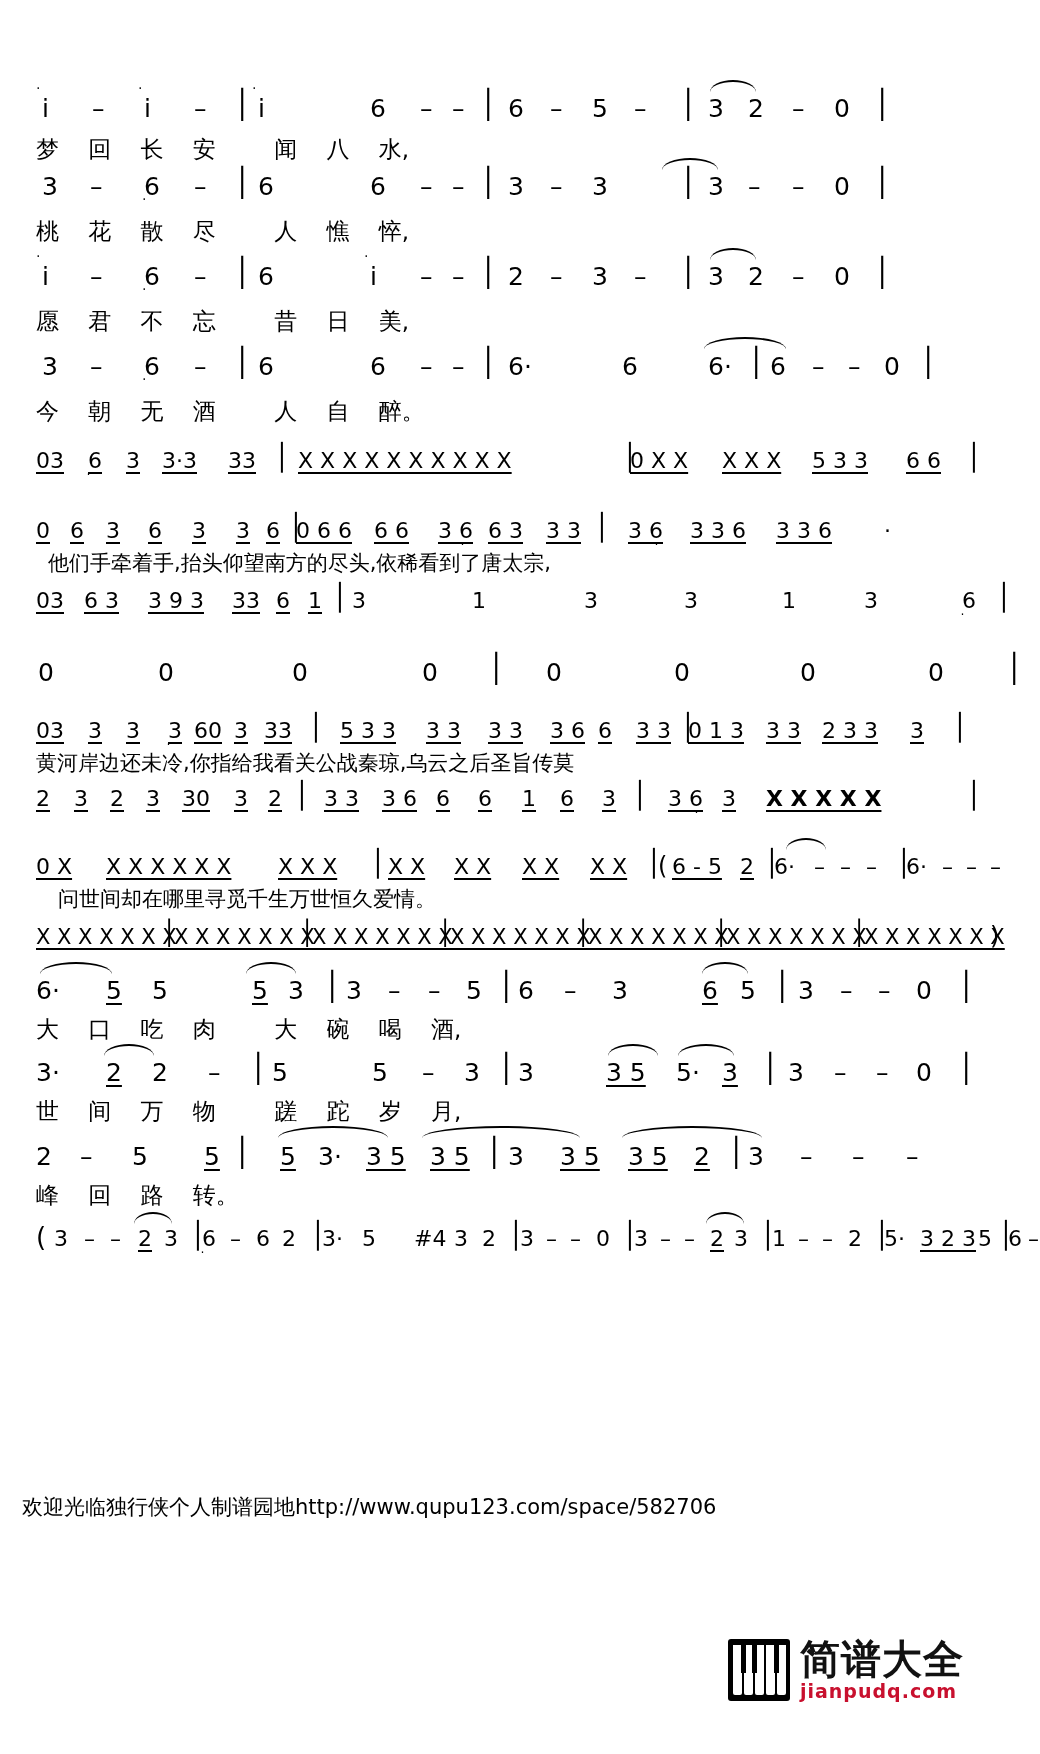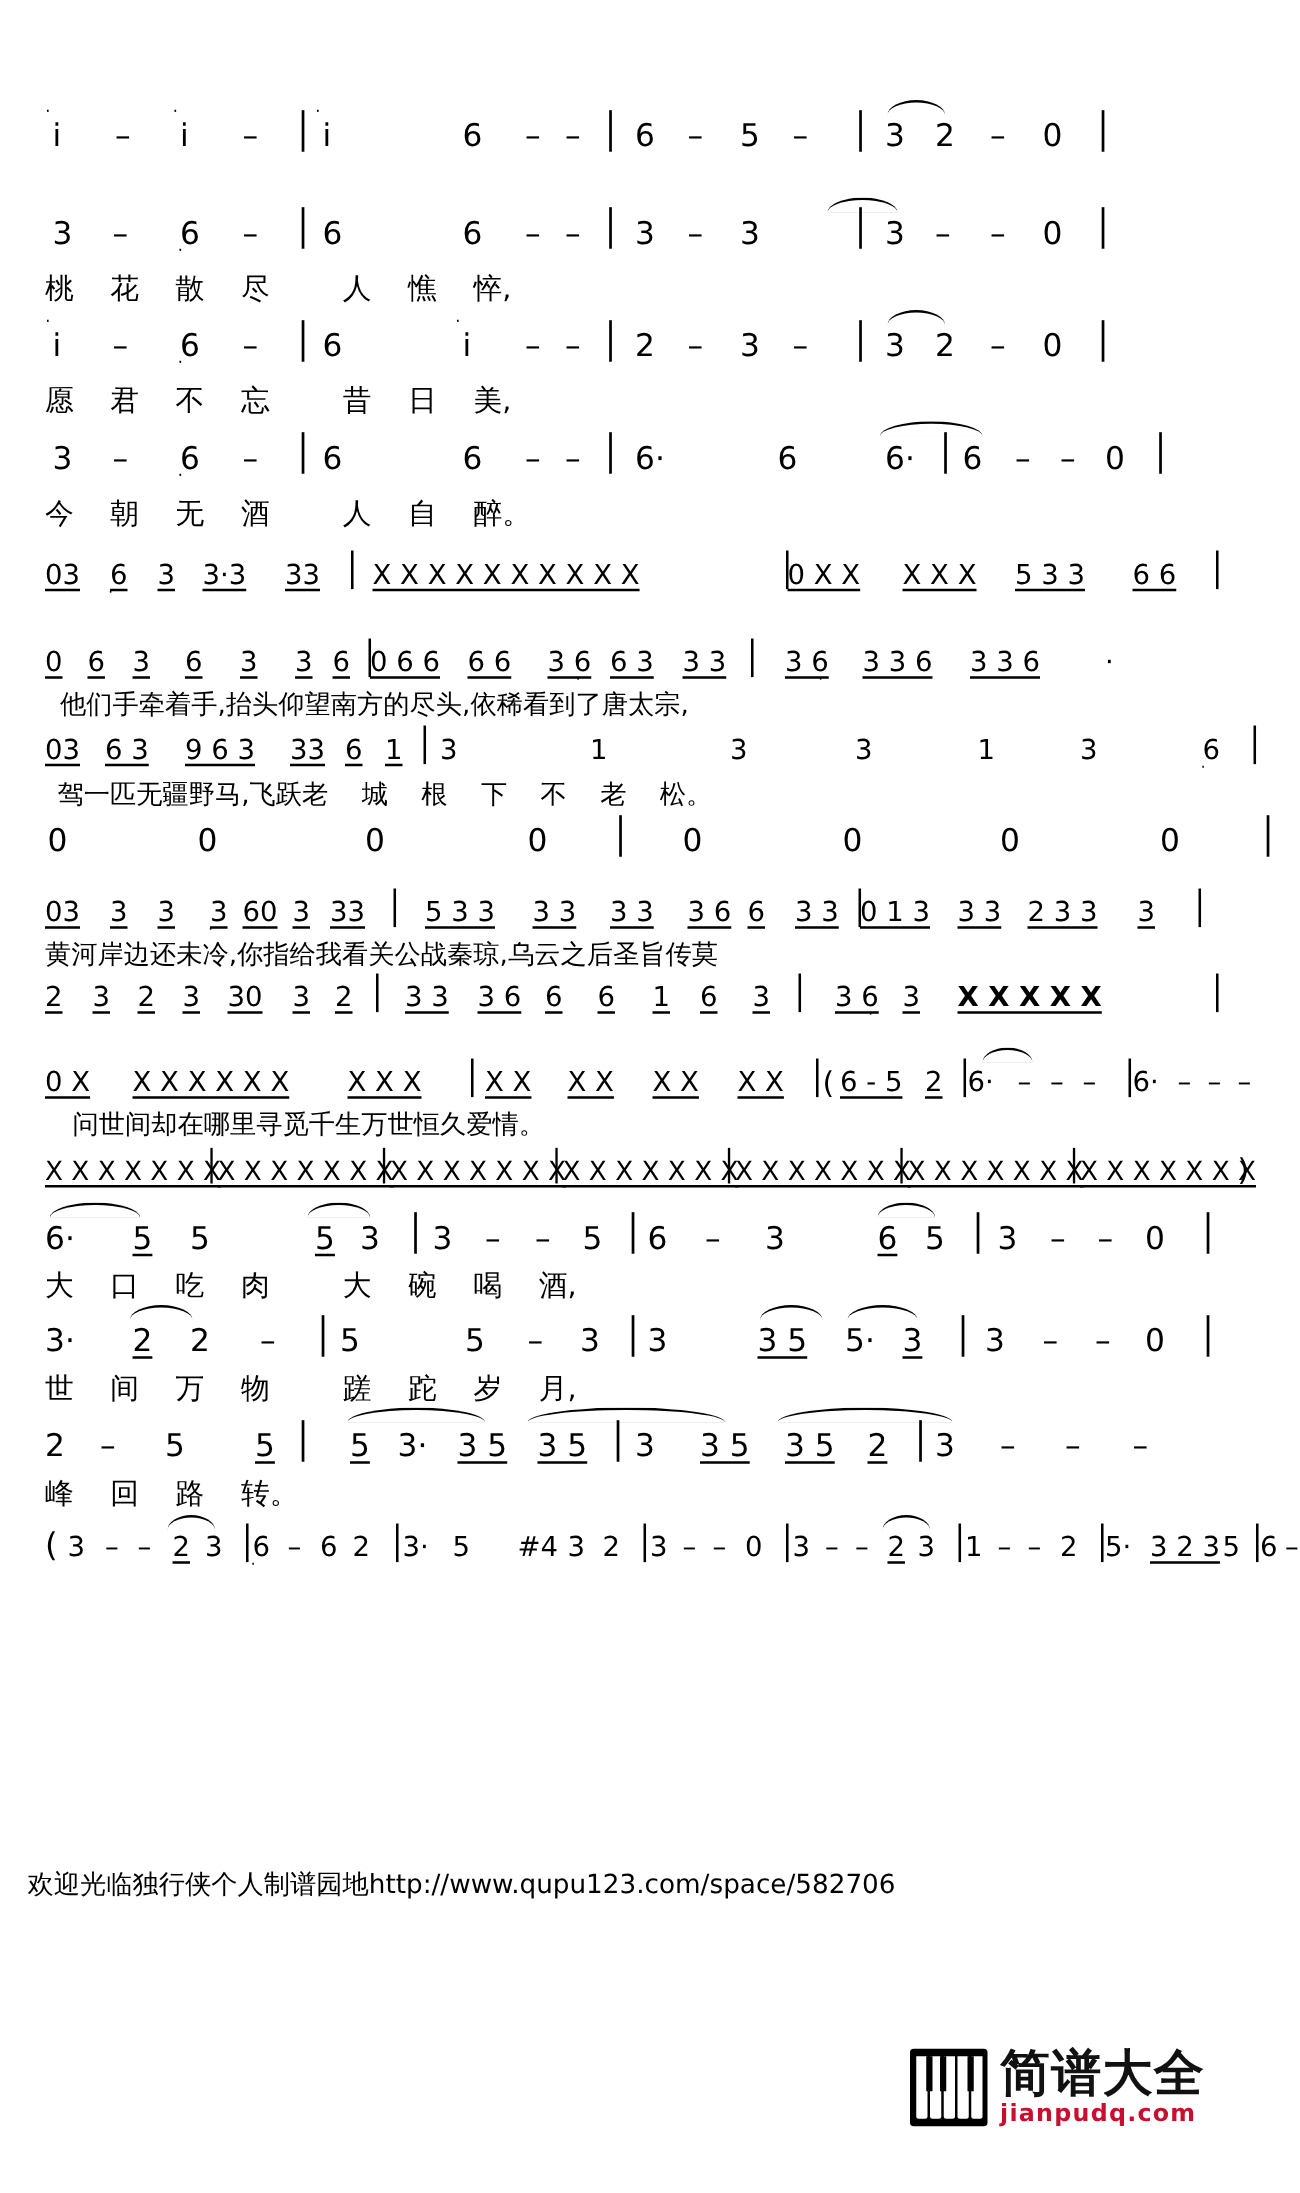--- a/index.html
+++ b/index.html
@@ -163,20 +163,21 @@
       <span style="position:absolute;left:570px;top:-2px;">5</span>
       <span style="position:absolute;left:612px;top:-2px;">–</span>
       <span style="position:absolute;left:658px;top:-6px;font-size:28px;">│</span>
       <span style="position:absolute;left:686px;top:-2px;">3</span>
       <span style="position:absolute;left:726px;top:-2px;">2</span>
       <span style="position:absolute;left:770px;top:-2px;">–</span>
       <span style="position:absolute;left:812px;top:-2px;">0</span>
       <span style="position:absolute;left:852px;top:-6px;font-size:28px;">│</span>
       <span class="slur" style="left:688px;top:-16px;width:46px;"></span>
     </div>
+    <div class="lyrics" style="position:absolute;left:14px;top:38px;letter-spacing:0;">梦    回    长    安        闻    八    水,</div>
   </div>
 
   <div class="line sec" style="height:88px;">
     <div class="notes" style="position:relative;">
       <span style="position:absolute;left:20px;top:-2px;">3</span>
       <span style="position:absolute;left:68px;top:-2px;">–</span>
       <span style="position:absolute;left:122px;top:-2px;">6</span>
       <span style="position:absolute;left:126px;top:16px;font-size:15px;">̇</span>
       <span style="position:absolute;left:172px;top:-2px;">–</span>
       <span style="position:absolute;left:212px;top:-6px;font-size:28px;">│</span>
@@ -298,36 +299,35 @@
       <span class="u1" style="position:absolute;left:754px;top:0;">3 3 6</span>
       <span style="position:absolute;left:862px;top:0;">·</span>
     </div>
     <div class="lyrics small" style="position:absolute;left:26px;top:32px;">他们手牵着手,抬头仰望南方的尽头,依稀看到了唐太宗,</div>
   </div>
 
   <div class="line sec" style="height:70px;">
     <div class="notes small" style="position:relative;">
       <span class="u1" style="position:absolute;left:14px;top:0;">03</span>
       <span class="u1" style="position:absolute;left:62px;top:0;">6 3</span>
-      <span class="u1" style="position:absolute;left:126px;top:0;">9 6 3</span>
+      <span class="u1" style="position:absolute;left:126px;top:0;">3 9 3</span>
       <span class="u1" style="position:absolute;left:210px;top:0;">33</span>
       <span class="u1" style="position:absolute;left:254px;top:0;">6</span>
       <span class="u1" style="position:absolute;left:286px;top:0;">1</span>
       <span style="position:absolute;left:310px;top:-4px;font-size:26px;">│</span>
       <span style="position:absolute;left:330px;top:0;">3</span>
       <span style="position:absolute;left:450px;top:0;">1</span>
       <span style="position:absolute;left:562px;top:0;">3</span>
       <span style="position:absolute;left:662px;top:0;">3</span>
       <span style="position:absolute;left:760px;top:0;">1</span>
       <span style="position:absolute;left:842px;top:0;">3</span>
       <span style="position:absolute;left:940px;top:0;">6</span>
       <span style="position:absolute;left:944px;top:18px;font-size:14px;">̇</span>
       <span style="position:absolute;left:974px;top:-4px;font-size:26px;">│</span>
     </div>
-    <div class="lyrics small" style="position:absolute;left:24px;top:34px;">驾一匹无疆野马,飞跃老    城    根    下    不    老    松。</div>
   </div>
 
   <div class="line sec" style="height:56px;">
     <div class="notes" style="position:relative;">
       <span style="position:absolute;left:16px;top:0;">0</span>
       <span style="position:absolute;left:136px;top:0;">0</span>
       <span style="position:absolute;left:270px;top:0;">0</span>
       <span style="position:absolute;left:400px;top:0;">0</span>
       <span style="position:absolute;left:466px;top:-4px;font-size:28px;">│</span>
       <span style="position:absolute;left:524px;top:0;">0</span>

